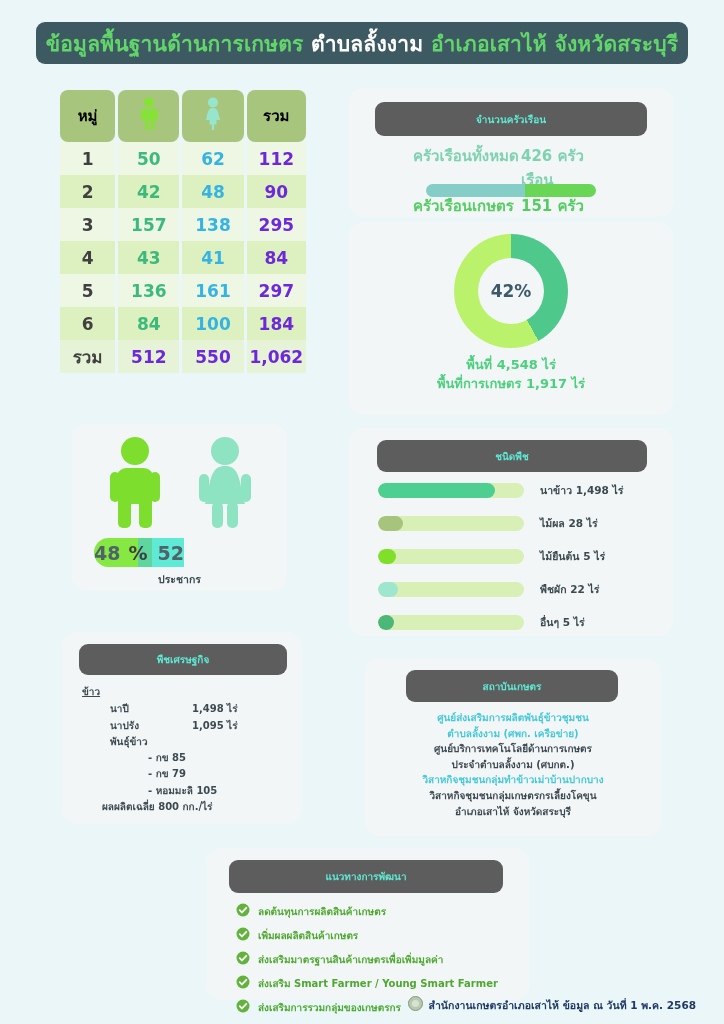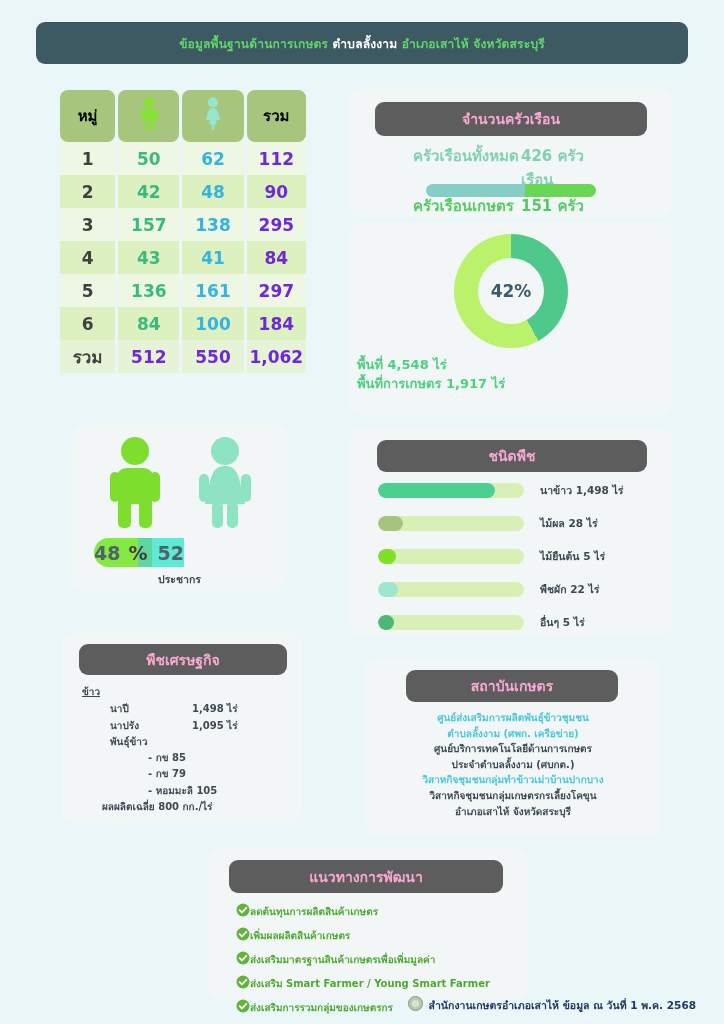--- a/index.html
+++ b/index.html
@@ -10,31 +10,31 @@
     overflow: hidden;
   }
   .page { position: relative; width: 724px; height: 1024px; background: #eaf6f8; }
 
   
   .title-bar {
     position: absolute; left: 36px; top: 22px; width: 652px; height: 42px;
     background: #3d5a63; border-radius: 9px;
     display: flex; align-items: center; justify-content: center;
   }
-  .title-text { font-size: 12px; font-weight: bold; letter-spacing: .2px; white-space: nowrap; }
+  .title-text { font-size: 21px; font-weight: bold; letter-spacing: .2px; white-space: nowrap; }
   .t-green { color: #62d66a; }
   .t-white { color: #ffffff; }
   .t-green2 { color: #62d66a; }
 
   
   .card { position: absolute; background: #f3f6f7; border-radius: 14px; }
   .hdr {
-    background: #5d5d5d; border-radius: 9px; color: #f9a8d4;
+    background: #5d5d5d; border-radius: 9px; color: #5eead4;
     display: flex; align-items: center; justify-content: center;
-    font-size: 14px; font-weight: bold;
+    font-size: 10px; font-weight: bold;
   }
 
   
   .tbl { position: absolute; left: 57px; top: 90px; width: 252px; }
   .tbl table { border-collapse: separate; border-spacing: 3px 0; width: 252px; }
   .tbl th {
     background: #a8c57e; border-radius: 8px; height: 52px;
     color: #000000; font-size: 15px; font-weight: bold; vertical-align: middle;
   }
   .tbl th:nth-child(1){ width: 58px; }
@@ -68,21 +68,21 @@
 
   
   #card-donut { left: 349px; top: 222px; width: 324px; height: 193px; }
   .donut-wrap { position: absolute; left: 0; top: 12px; width: 100%;
                 display: flex; justify-content: center; }
   .donut { position: relative; width: 114px; height: 114px; border-radius: 50%; }
   .donut-hole { position: absolute; left: 50%; top: 50%; transform: translate(-50%,-50%);
                 width: 66px; height: 66px; background: #f3f6f7; border-radius: 50%;
                 display: flex; align-items: center; justify-content: center;
                 font-size: 17px; font-weight: bold; color: #3d5a6b; }
-  .donut-caption { position: absolute; left: 8px; top: 134px; width: 100%; text-align: left; }
+  .donut-caption { position: absolute; left: 0; top: 134px; width: 100%; text-align: center; }
   .donut-caption div { font-size: 13px; font-weight: bold; color: #4bd07e; line-height: 1.45; }
 
   
   #card-pop { left: 72px; top: 424px; width: 215px; height: 167px; }
   .pp-figs { position: absolute; left: 0; top: 12px; width: 100%;
              display: flex; justify-content: center; gap: 34px; }
   .pp-bar { position: absolute; left: 22px; top: 114px; width: 172px; height: 29px;
             border-radius: 15px; overflow: hidden; display: flex;
             align-items: center; }
   .pp-bar .half { height: 100%; display: flex; align-items: center; font-size: 19px;
@@ -124,21 +124,21 @@
   .inst-body { position: absolute; left: 0; top: 52px; width: 100%; text-align: center; }
   .inst-body div { font-size: 10px; font-weight: bold; line-height: 1.56; }
   .inst-cyan { color: #45c8d8; }
   .inst-dark { color: #3d4a52; }
 
   
   #card-dev { left: 207px; top: 848px; width: 322px; height: 152px; }
   #dev-hdr { position: absolute; left: 22px; top: 12px; width: 274px; height: 33px; }
   .dev-list { position: absolute; left: 29px; top: 54px; width: 280px;
               display: flex; flex-direction: column; gap: 5px; }
-  .dev-row { display: flex; align-items: center; }
+  .dev-row { display: flex; align-items: center; gap: 8px; }
   .dev-txt { font-size: 10px; font-weight: bold; color: #4fa832; white-space: nowrap; }
 
   
   .footer { position: absolute; left: 0; top: 996px; width: 724px;
             display: flex; align-items: center; justify-content: flex-end;
             padding-right: 28px; gap: 6px; }
   .footer-txt { font-size: 10.5px; font-weight: bold; color: #1f3864; white-space: nowrap; }
 </style>
 </head>
 <body>

